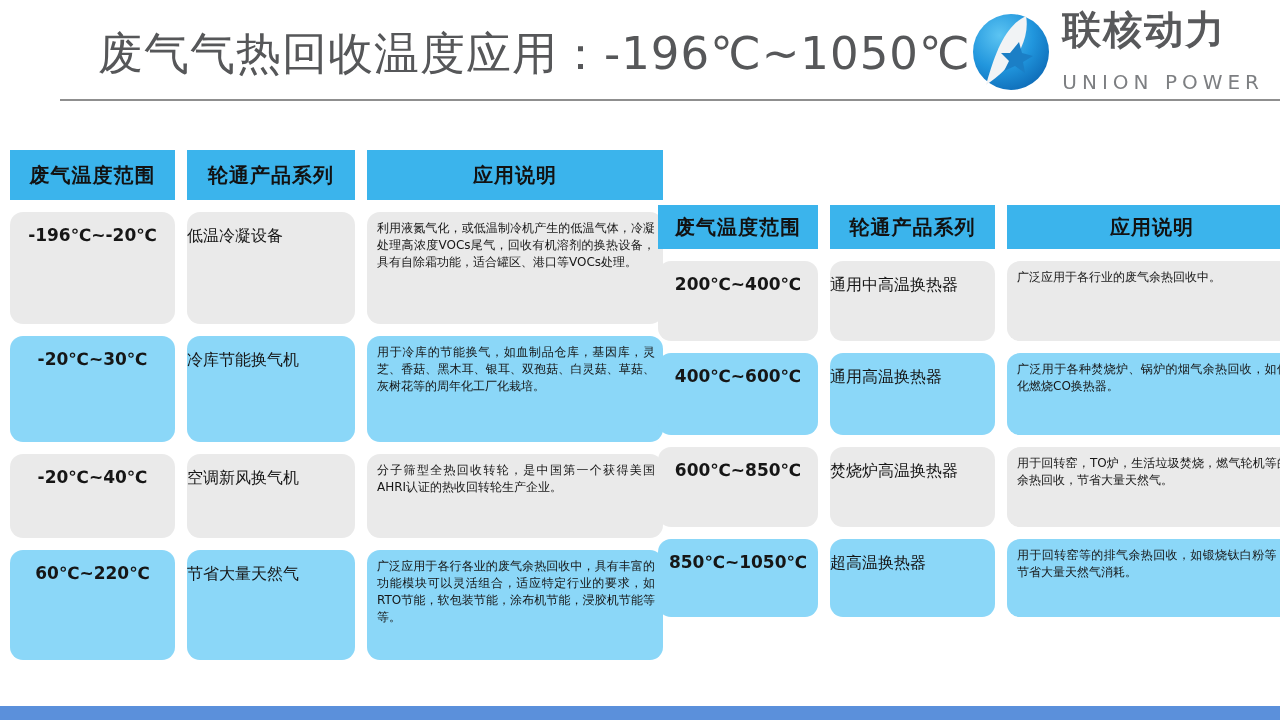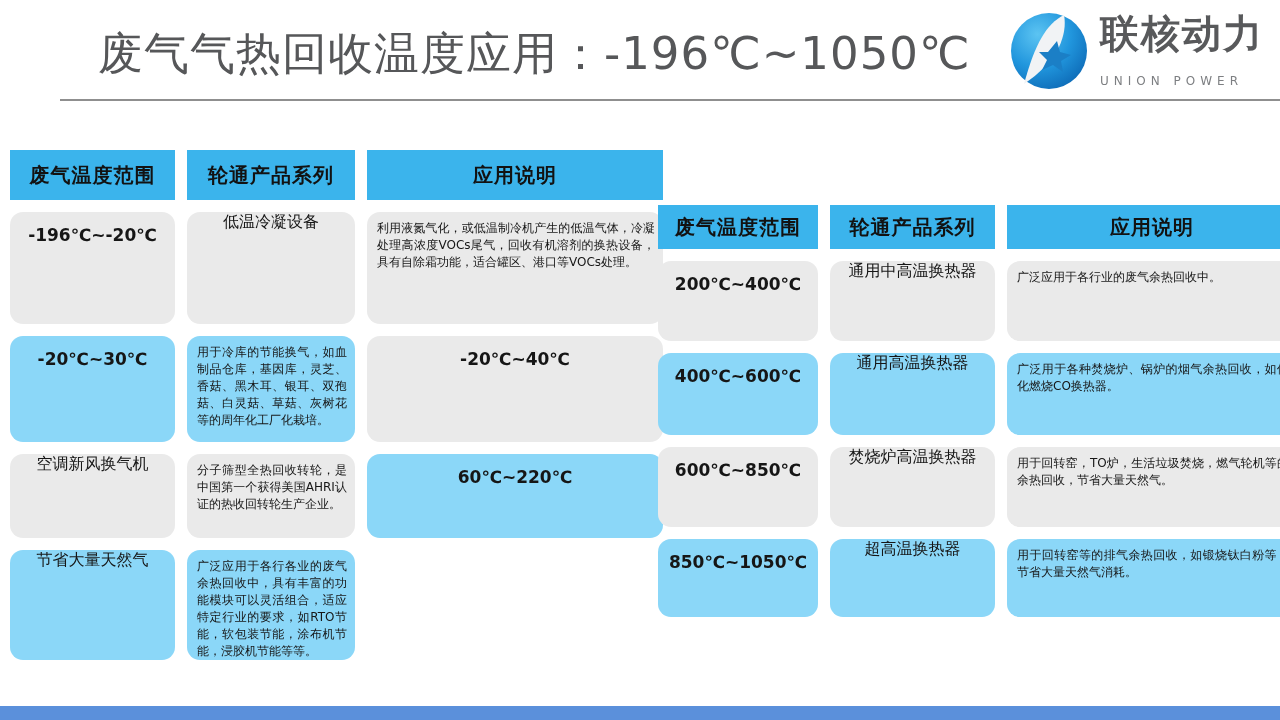--- a/index.html
+++ b/index.html
@@ -15,42 +15,42 @@
   }
   .title-rule{
     position:absolute;left:60px;right:0;top:99px;height:2px;background:#8f8f8f;
   }
   .logo{
     position:absolute;right:16px;top:10px;display:flex;align-items:center;gap:10px;
   }
   .logo-mark{width:82px;height:82px;flex:0 0 auto;}
   .logo-text{display:flex;flex-direction:column;align-items:flex-start;gap:16px;}
   .logo-cn{font-size:39px;font-weight:bold;color:#58595b;letter-spacing:2px;line-height:1.05;}
-  .logo-en{font-size:12px;color:#7d7f82;letter-spacing:5px;margin-top:3px;}
+  .logo-en{font-size:20px;color:#7d7f82;letter-spacing:5px;margin-top:3px;}
   
   .tbl{position:absolute;display:grid;column-gap:3px;row-gap:2px;gap:12px;}
   #tbl-left{
     left:10px;top:150px;
     grid-template-columns:165px 168px 296px;
     grid-template-rows:50px 112px 106px 84px 110px;
   }
   #tbl-right{
     left:658px;top:205px;
     grid-template-columns:160px 165px 290px;
     grid-template-rows:44px 80px 82px 80px 78px;
   }
   .th{
     background:#3bb4ec;display:flex;align-items:center;justify-content:center;
     font-weight:bold;font-size:20px;color:#121212;letter-spacing:1px;
   }
   .gray{background:#eaeaea;}
   .blue{background:#8bd7f8;}
   .cell{color:#161616;box-sizing:border-box;border-radius:13px;}
   .temp{font-weight:bold;font-size:17px;text-align:center;padding-top:13px;}
-  .prod{font-size:16px;text-align:center;}
+  .prod{font-size:16px;text-align:left;padding-top:14px;}
   .desc{font-size:12px;line-height:1.42;padding:8px 8px 0 10px;text-align:justify;}
   
   .footer-bar{
     position:absolute;left:0;right:0;bottom:0;height:14px;background:#5b90db;
   }
 </style>
 </head>
 <body>
 
 <div class="slide-title">废气气热回收温度应用：-196℃~1050℃</div>
@@ -80,20 +80,21 @@
 <div class="tbl" id="tbl-left">
   <div class="th">废气温度范围</div>
   <div class="th">轮通产品系列</div>
   <div class="th">应用说明</div>
 
   <div class="cell temp gray">-196℃~-20℃</div>
   <div class="cell prod gray">低温冷凝设备</div>
   <div class="cell desc gray">利用液氮气化，或低温制冷机产生的低温气体，冷凝处理高浓度VOCs尾气，回收有机溶剂的换热设备，具有自除霜功能，适合罐区、港口等VOCs处理。</div>
 
   <div class="cell temp blue">-20℃~30℃</div>
+  <div class="cell prod blue">冷库节能换气机</div>
   <div class="cell desc blue">用于冷库的节能换气，如血制品仓库，基因库，灵芝、香菇、黑木耳、银耳、双孢菇、白灵菇、草菇、灰树花等的周年化工厂化栽培。</div>
 
   <div class="cell temp gray">-20℃~40℃</div>
   <div class="cell prod gray">空调新风换气机</div>
   <div class="cell desc gray">分子筛型全热回收转轮，是中国第一个获得美国AHRI认证的热收回转轮生产企业。</div>
 
   <div class="cell temp blue">60℃~220℃</div>
   <div class="cell prod blue">节省大量天然气</div>
   <div class="cell desc blue">广泛应用于各行各业的废气余热回收中，具有丰富的功能模块可以灵活组合，适应特定行业的要求，如RTO节能，软包装节能，涂布机节能，浸胶机节能等等。</div>
 </div>

